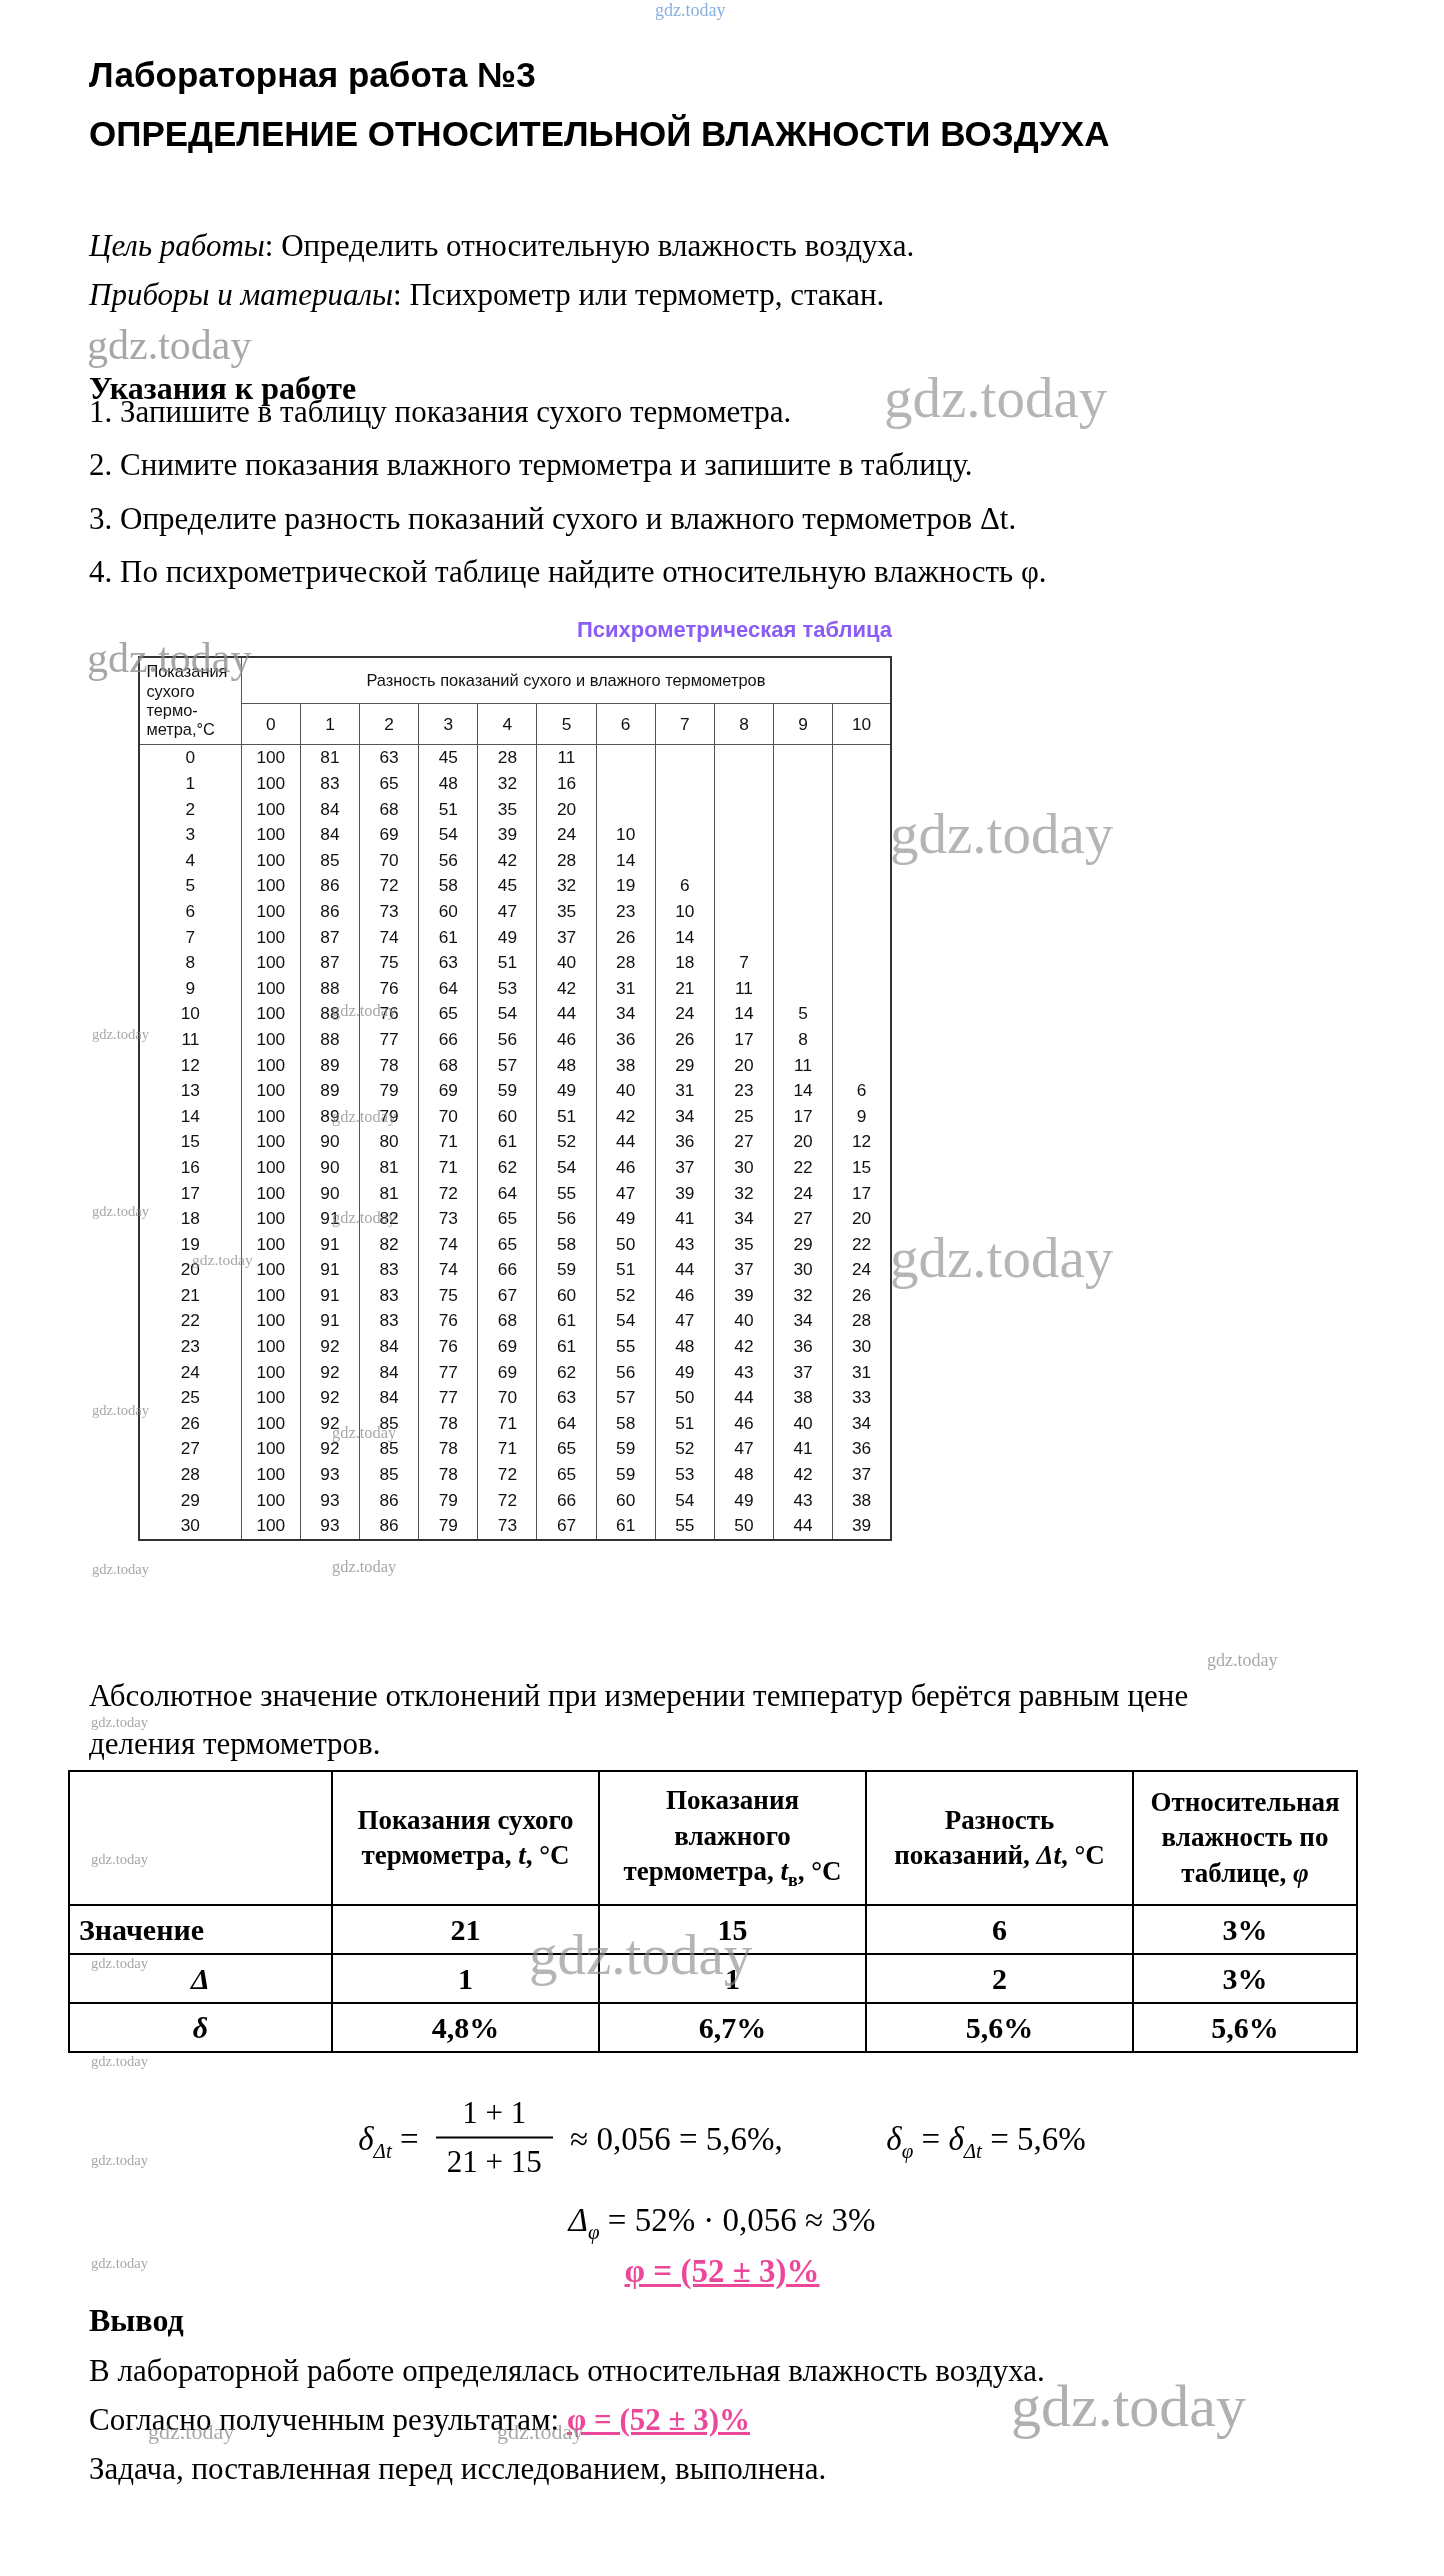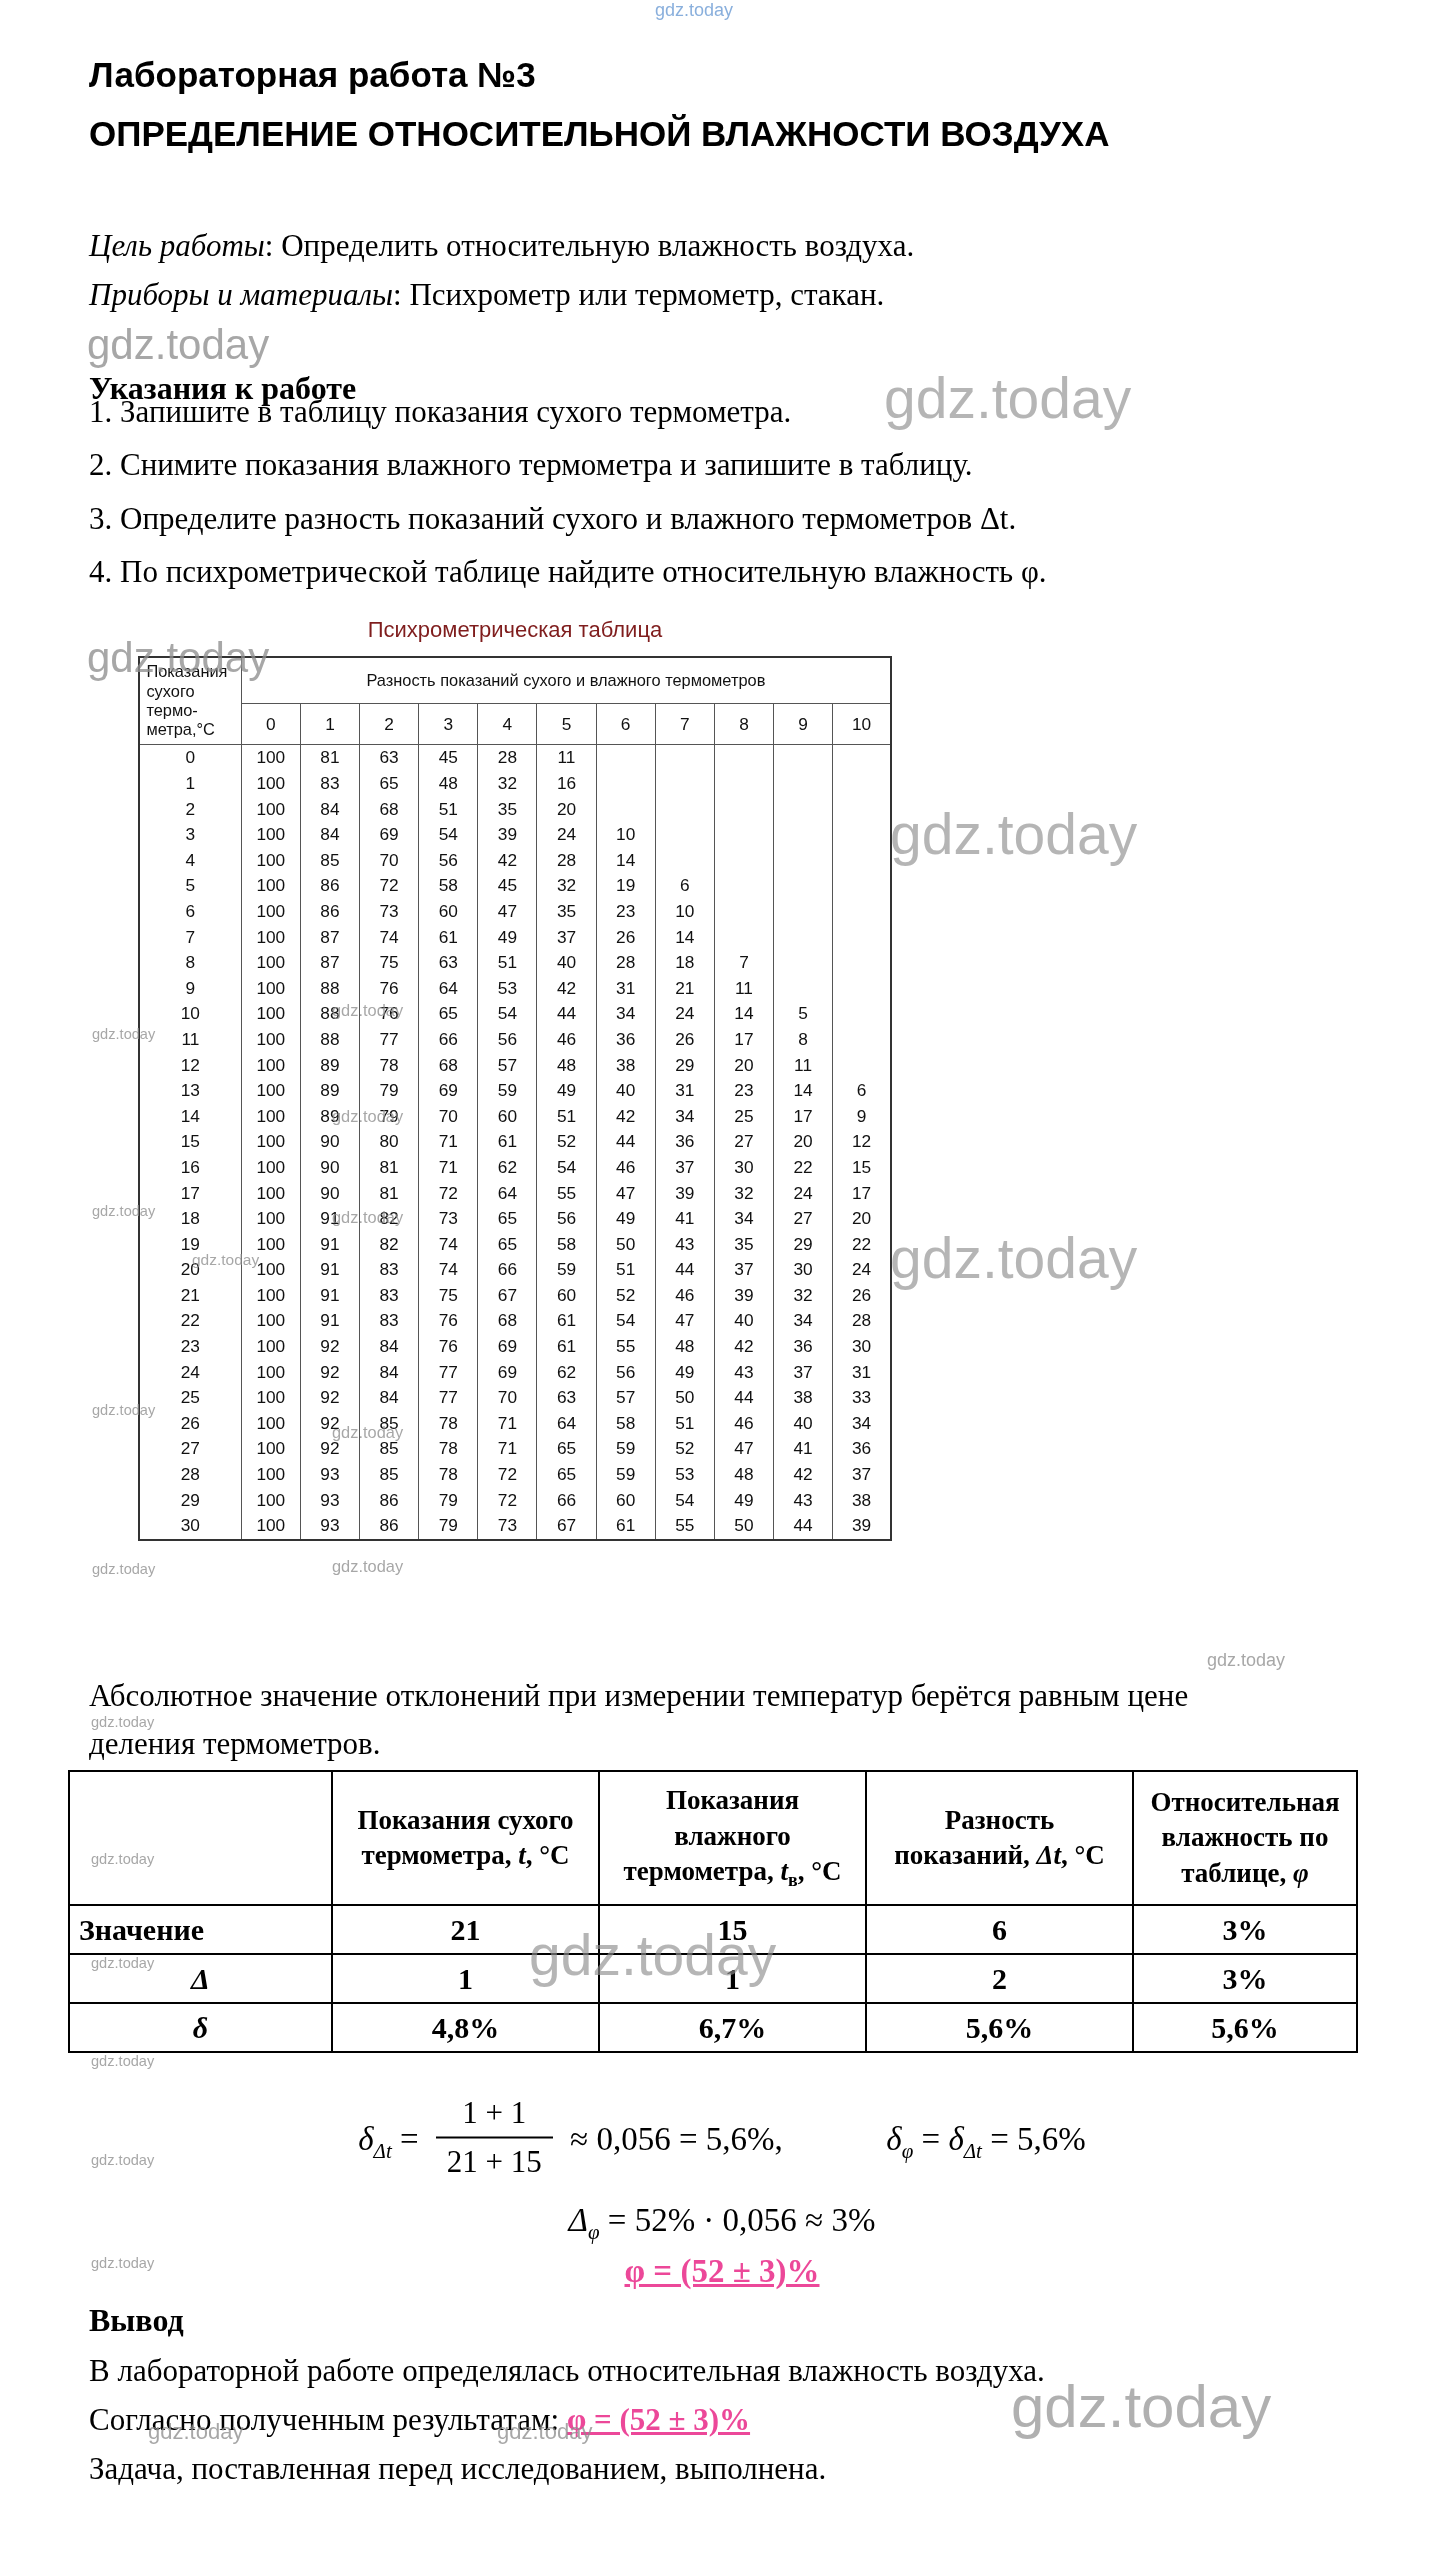--- a/index.html
+++ b/index.html
@@ -1,30 +1,30 @@
 <!DOCTYPE html>
 <html style="font-size:14.6px"><head>
 <meta charset="utf-8">
 <style>
   html,body{margin:0;padding:0;background:#ffffff;}
   .page{position:relative;width:1444px;height:2576px;background:#ffffff;overflow:hidden;
         font-family:"Liberation Serif", serif;color:#000;}
   .abs{position:absolute;}
-  .wm{position:absolute;font-family:Liberation Sans, sans-serif;color:#8f8f8f;opacity:.78;
+  .wm{position:absolute;font-family:Liberation Serif, serif;color:#8f8f8f;opacity:.78;
       white-space:nowrap;z-index:6;pointer-events:none;}
   .wm-blue{color:#7da7d9;opacity:.9;}
   .t-main{font-family:"Liberation Sans", sans-serif;font-weight:700;font-size:35px;white-space:nowrap;}
   .body-line{font-size:31px;white-space:nowrap;}
   .h-serif{font-weight:700;font-size:32px;white-space:nowrap;}
   .lbl{font-style:italic;}
   .instr-item{font-size:31px;white-space:nowrap;margin-bottom:17.3px;}
 
   
   .psy-wrap{position:absolute;left:138px;top:617px;width:754px;font-family:"Liberation Sans", sans-serif;z-index:1;}
-  .psy-title{text-align:center;font-weight:400;font-size:22px;margin:0 0 12.8px 0;color:#7f1d1d;}
+  .psy-title{text-align:right;font-weight:700;font-size:22px;margin:0 0 12.8px 0;color:#8b5cf6;}
   table.psy{border-collapse:collapse;width:754px;table-layout:fixed;font-size:17.3px;color:#111;
             border:2.7px solid #333;}
   .psy th,.psy td{border-left:1.4px solid #555;border-right:1.4px solid #555;padding:0;text-align:center;font-weight:400;}
   .psy .corner{font-size:16.4px;text-align:left;padding:4.6px 1.8px 4.6px 6.4px;white-space:pre-line;line-height:1.18;border-bottom:1.4px solid #555;}
   .psy .span-h{border-bottom:1.4px solid #555;font-size:16.4px;padding:6.4px 1.8px;}
   .psy .num-h th{border-bottom:1.4px solid #555;height:40px;}
   .psy tbody td{height:25.6px;line-height:25.6px;}
 
   
   table.res{position:absolute;left:68px;top:1770px;border-collapse:collapse;table-layout:fixed;

